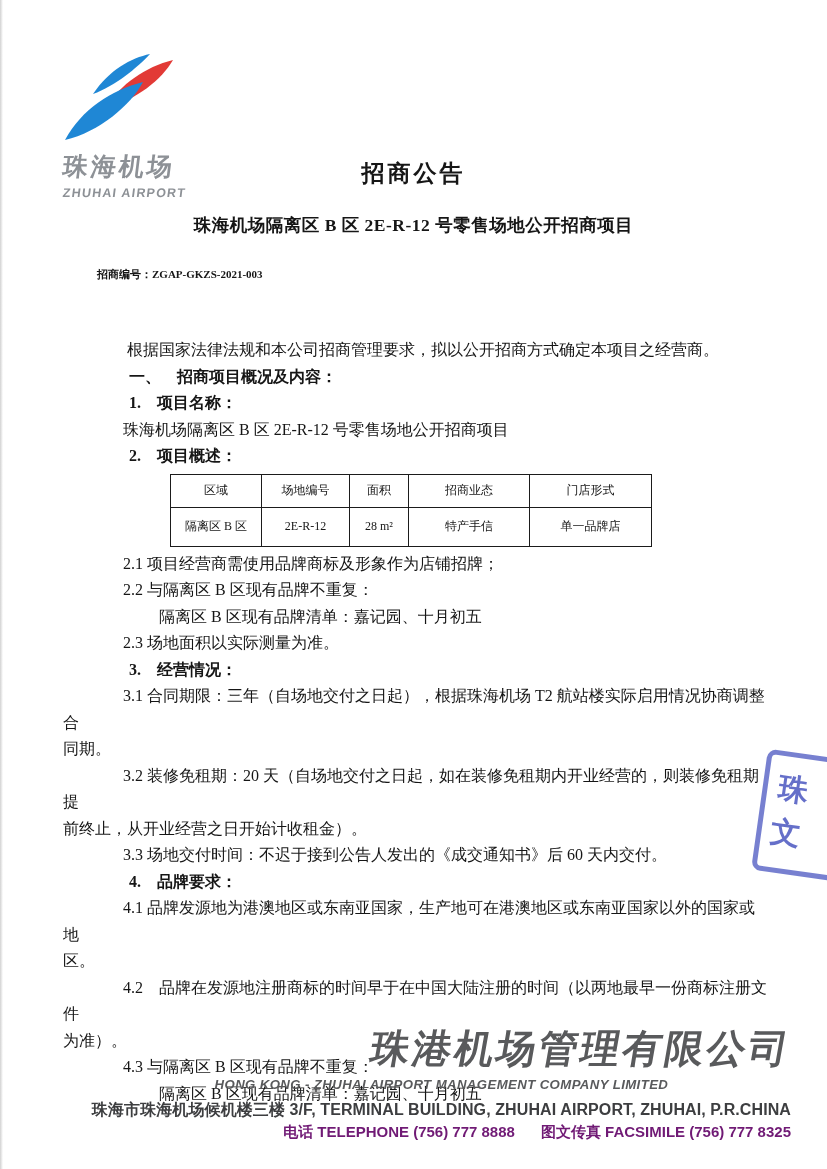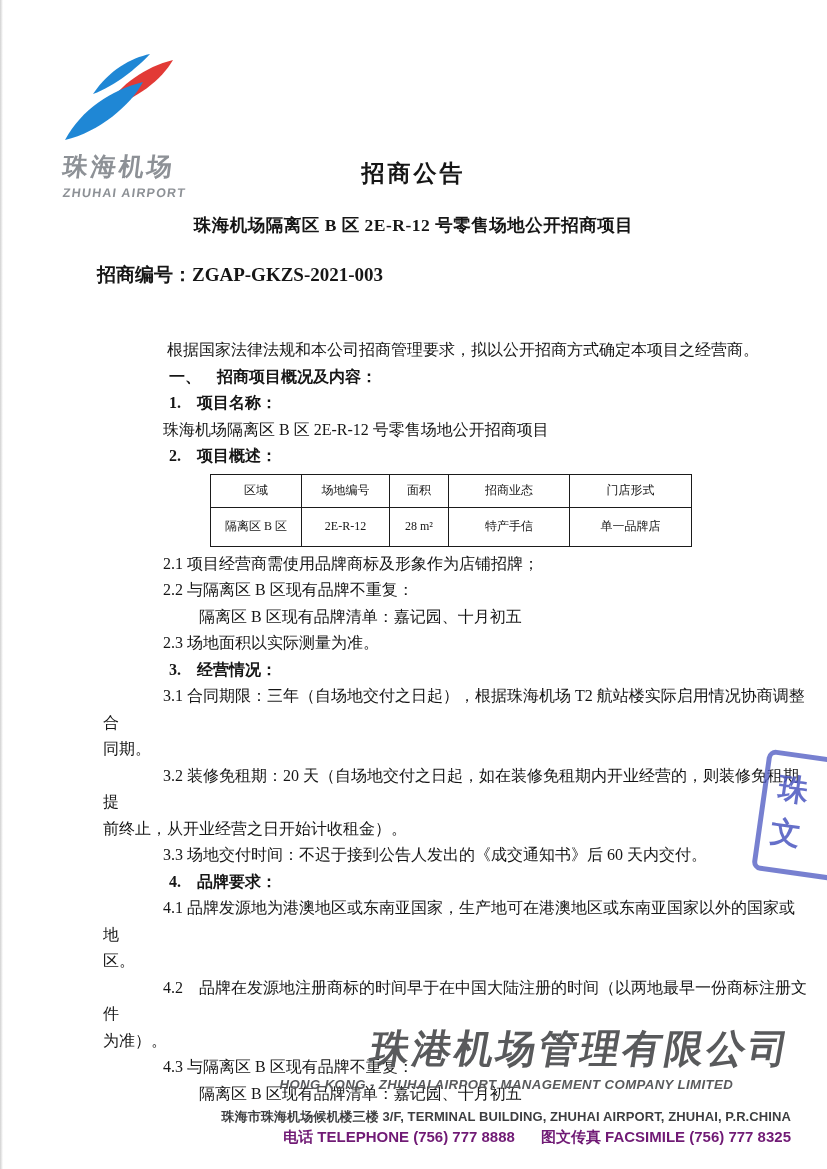--- a/index.html
+++ b/index.html
@@ -21,26 +21,26 @@
     font-size:12.5px; font-weight:bold; color:#8d9196; letter-spacing:1.2px;
     transform:skewX(-7deg); transform-origin:left bottom; white-space:nowrap; }
 
   
   .doc-title { position:absolute; top:158px; left:0; width:100%; text-align:center;
     font-size:23px; font-weight:bold; letter-spacing:3px; }
   .doc-subtitle { position:absolute; top:213px; left:0; width:100%; text-align:center;
     font-size:17.5px; font-weight:bold; letter-spacing:0.5px; }
 
   
-  .meta { position:absolute; left:97px; top:261px; font-size:19px; font-weight:bold;
+  .meta { position:absolute; left:97px; top:261px; font-size:11px; font-weight:bold;
     line-height:27.5px; }
 
   
   .body { position:absolute; left:63px; top:337px; width:704px;
-    font-size:16px; line-height:26.5px;margin-left:40px; }
+    font-size:16px; line-height:26.5px; }
   .body p { margin:0; white-space:pre-line; }
   .ind-intro { text-indent:64px; }
   .ind-head  { text-indent:66px; font-weight:bold; }
   .ind-item  { text-indent:60px; }
   .ind-sub   { text-indent:96px; }
   .ind-line  { text-indent:60px; }
 
   
   table.spec { border-collapse:collapse; margin:4px 0 4px 107px;
     font-size:12px; table-layout:fixed; }
@@ -58,21 +58,21 @@
   .stamp .ch1 { left:11px; top:12px; }
   .stamp .ch2 { left:9px; top:56px; }
 
   
   .footer { position:absolute; right:36px; top:1022px; text-align:right;
     font-family:"Liberation Sans","DejaVu Sans",sans-serif; }
   .f-cn { display:inline-block; font-size:39px; font-weight:bold; color:#595a5c;
     letter-spacing:3px; transform:skewX(-10deg); white-space:nowrap; }
   .f-en { margin-top:1px; font-size:13.2px; font-style:italic; font-weight:bold;
     color:#595a5c; letter-spacing:0.4px; white-space:nowrap;text-align:center; }
-  .f-addr { margin-top:16px; font-size:13px; font-weight:bold; color:#3d3e40;
+  .f-addr { margin-top:8px; font-size:16px; font-weight:bold; color:#3d3e40;
     letter-spacing:0.1px; white-space:nowrap; }
   .f-phone { margin-top:2px; font-size:15px; font-weight:bold; color:#701a75;
     white-space:nowrap; }
   .f-phone .gap { display:inline-block; width:26px; }
 </style>
 </head>
 <body>
 
 <div class="page">
   <div class="scan-edge"></div>

